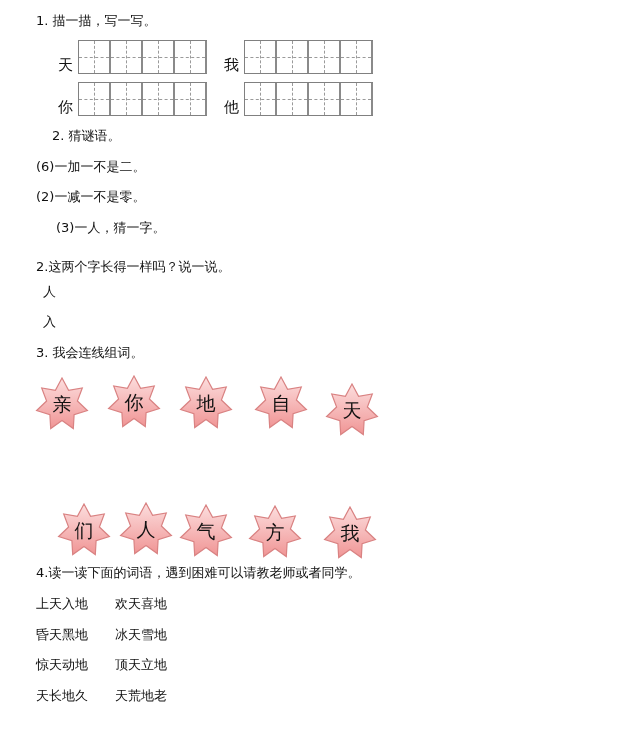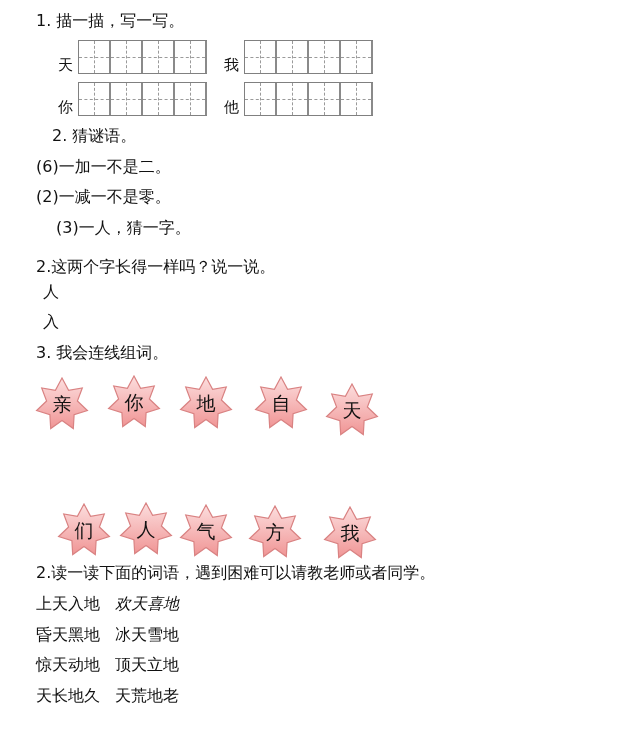--- a/index.html
+++ b/index.html
@@ -2,21 +2,21 @@
 <html><head>
   <meta charset="utf-8">
   <style>
     html, body { margin: 0; padding: 0; background: #ffffff; }
     body {
       width: 631px; height: 739px; position: relative; overflow: hidden;
       font-family: "DejaVu Sans", "Liberation Sans", sans-serif;
       color: #111111;
     }
     .line {
-      position: absolute; left: 36px; font-size: 16px; line-height: 18px;
+      position: absolute; left: 36px; font-size: 13px; line-height: 18px;
       white-space: nowrap; letter-spacing: 0px;
     }
     .grid-row { position: absolute; display: flex; align-items: flex-end; }
     .grid-label { font-size: 15px; line-height: 18px; width: 18px; margin-right: 2px; }
     .grid { display: flex; border: 1px solid #808080; border-right: none; }
     .cell {
       width: 32px; height: 32px; border-right: 2px solid #8a8a8a; position: relative;
       box-sizing: border-box;
     }
     .cell::before {
@@ -158,22 +158,22 @@
     </svg>
   <span>方</span>
 </div>
 <div class="star" style="left:323px; top:506px;">
   <svg>
       <use href="#star7"></use>
     </svg>
   <span>我</span>
 </div>
 
-<div class="line" style="top:564px;">2.读一读下面的词语，遇到困难可以请教老师或者同学。</div>
+<div class="line" style="top:564px;">4.读一读下面的词语，遇到困难可以请教老师或者同学。</div>
 
 <div class="line" style="top:595px;">上天入地</div>
-<div class="line" style="top:595px; left:115px;font-style:italic;">欢天喜地</div>
+<div class="line" style="top:595px; left:115px;">欢天喜地</div>
 <div class="line" style="top:626px;">昏天黑地</div>
 <div class="line" style="top:626px; left:115px;">冰天雪地</div>
 <div class="line" style="top:656px;">惊天动地</div>
 <div class="line" style="top:656px; left:115px;text-align:right;">顶天立地</div>
 <div class="line" style="top:687px;">天长地久</div>
 <div class="line" style="top:687px; left:115px;">天荒地老</div>
 
 </body></html>

